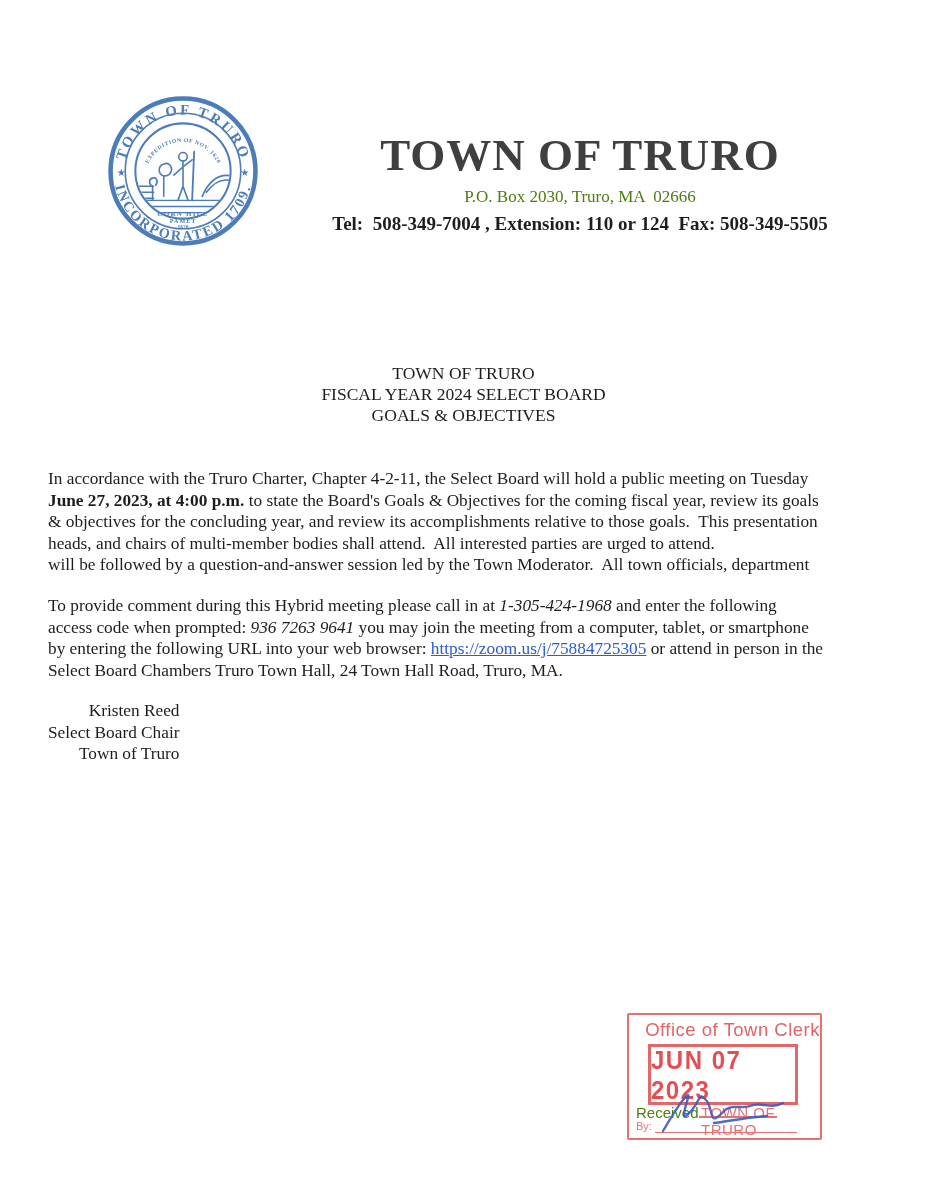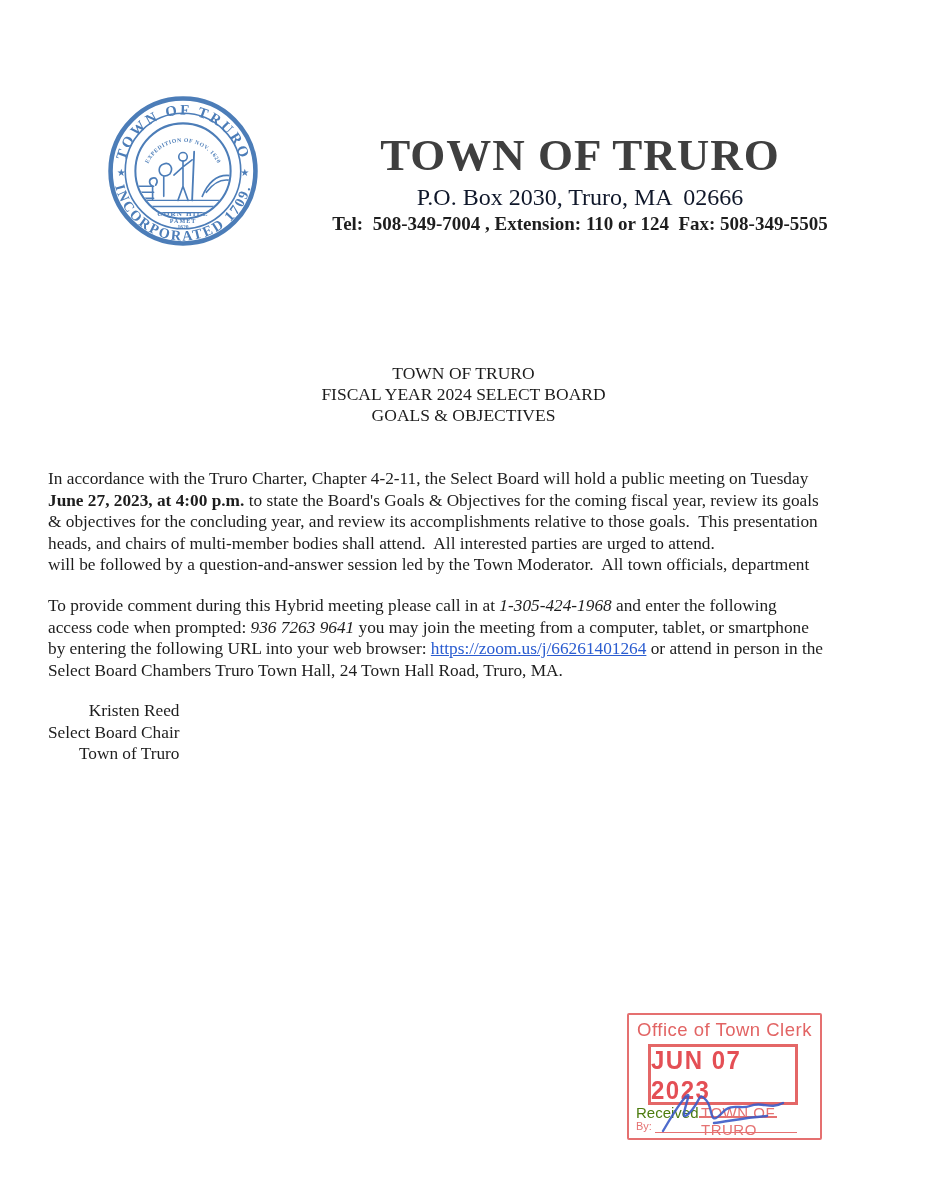--- a/index.html
+++ b/index.html
@@ -32,23 +32,23 @@
     color: #3c3c3c;
   }
   .lh-title {
     font-size: 45px;
     font-weight: bold;
     letter-spacing: 1px;
     line-height: 54px;
     color: #3f3f3f;
   }
   .lh-address {
-    font-size: 24px;
+    font-size: 17px;
     line-height: 30px;
-    color: #0f172a;
+    color: #4d7c0f;
   }
   .lh-contact {
     font-size: 19px;
     font-weight: bold;
     line-height: 24px;
     color: #1e1e1e;
   }
 
   
   .notice-title {
@@ -97,21 +97,21 @@
     left: 627px; top: 1013px;
     width: 191px; height: 123px;
     border: 2px solid #e57070;
     border-radius: 2px;
     font-family: "Liberation Sans", sans-serif;
     color: #e26060;
   }
   .stamp-office {
     position: absolute;
     left: 0; top: 4px; width: 100%;
-    text-align: center;
+    text-align: right;
     font-size: 18.5px;
     letter-spacing: 0.5px;
     color: #e26464;
   }
   .stamp-datebox {
     position: absolute;
     left: 19px; top: 29px;
     width: 144px; height: 55px;
     border: 3px solid #e46767;
     display: flex; align-items: center; justify-content: center;
@@ -232,21 +232,21 @@
   <div class="para p1">
       <div class="line"><span>In accordance with the Truro Charter, Chapter 4-2-11, the Select Board will hold a public meeting on Tuesday</span></div>
       <div class="line"><span class="b">June 27, 2023, at 4:00 p.m.</span><span> to state the Board's Goals &amp; Objectives for the coming fiscal year, review its goals</span></div>
       <div class="line"><span>&amp; objectives for the concluding year, and review its accomplishments relative to those goals.  This presentation</span></div>
       <div class="line"><span>heads, and chairs of multi-member bodies shall attend.  All interested parties are urged to attend.</span></div>
       <div class="line"><span>will be followed by a question-and-answer session led by the Town Moderator.  All town officials, department</span></div>
     </div>
   <div class="para p2">
       <div class="line"><span>To provide comment during this Hybrid meeting please call in at </span><span class="i">1-305-424-1968</span><span> and enter the following</span></div>
       <div class="line"><span>access code when prompted: </span><span class="i">936 7263 9641</span><span> you may join the meeting from a computer, tablet, or smartphone</span></div>
-      <div class="line"><span>by entering the following URL into your web browser: </span><span class="link">https://zoom.us/j/66261401264</span><span> or attend in person in the</span></div>
+      <div class="line"><span>by entering the following URL into your web browser: </span><span class="link">https://zoom.us/j/75884725305</span><span> or attend in person in the</span></div>
       <div class="line"><span>Select Board Chambers Truro Town Hall, 24 Town Hall Road, Truro, MA.</span></div>
     </div>
 
   <div class="signature">
       <div>Kristen Reed</div>
       <div>Select Board Chair</div>
       <div>Town of Truro</div>
     </div>
 
   <div class="stamp">

